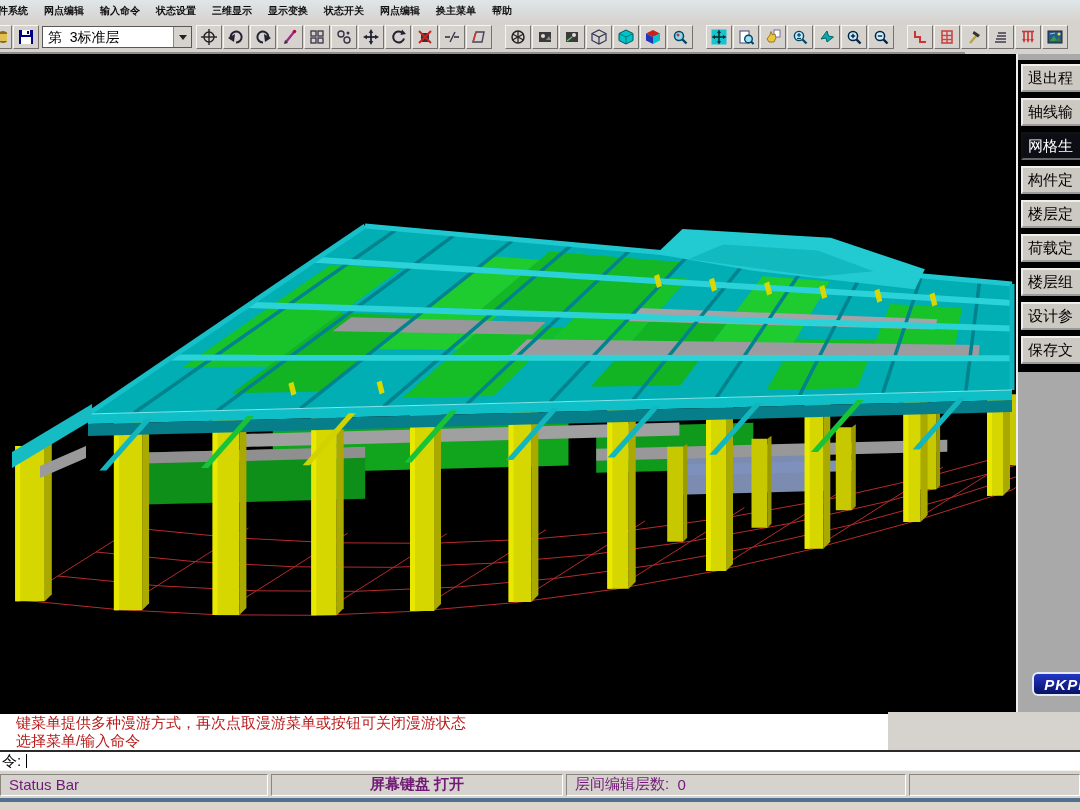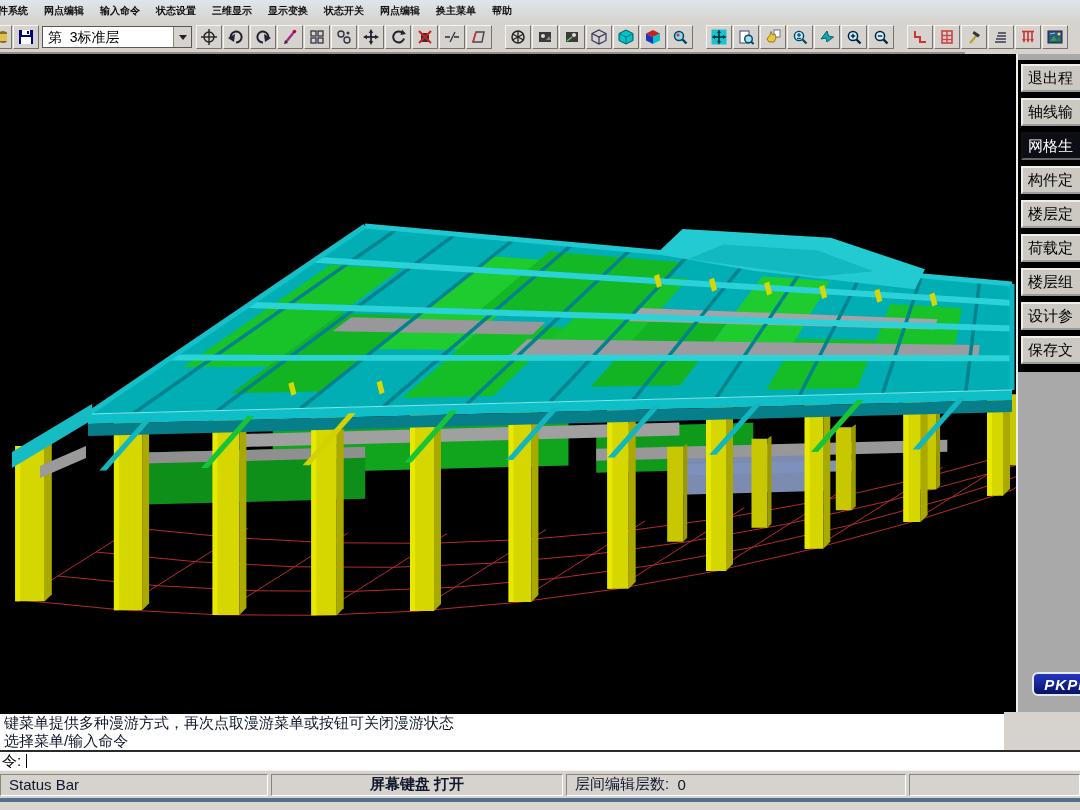--- a/index.html
+++ b/index.html
@@ -36,31 +36,31 @@
   .navstack{position:absolute;top:10px;left:3px;}
   .navbtn{width:70px;height:28px;margin-bottom:6px;background:#ccc9c2;color:#000;
           border:2px outset #efeeea;box-sizing:border-box;font-size:15px;
           padding:3px 0 0 5px;white-space:nowrap;overflow:hidden;}
   .navbtn.active{background:#0d0d16;color:#fff;border:2px inset #666;}
   .logo{position:absolute;bottom:16px;left:14px;width:72px;height:24px;
         background:linear-gradient(#2436c6,#081264);border:2px solid #e4eaf4;border-radius:6px;
         color:#fff;font-weight:bold;font-style:italic;font-size:15px;letter-spacing:1px;
         display:flex;align-items:center;justify-content:center;box-sizing:border-box;}
   
-  .msgarea{position:absolute;top:712px;left:0;width:1004px;height:38px;background:#fff;
-           border-top:2px solid #000;box-sizing:border-box;font-size:15px;color:#0f172a;
-           line-height:18px;padding-left:4px;}
+  .msgarea{position:absolute;top:712px;left:0;width:888px;height:38px;background:#fff;
+           border-top:2px solid #000;box-sizing:border-box;font-size:15px;color:#b91c1c;
+           line-height:18px;padding-left:16px;}
   .cmdline{position:absolute;top:750px;left:0;width:1080px;height:20px;background:#fff;
            border-top:2px solid #2a2a2a;box-sizing:border-box;font-size:15px;color:#000;
            display:flex;align-items:center;padding-left:2px;}
   .caret{display:inline-block;width:1px;height:14px;background:#000;margin-left:5px;}
   .statusbar{position:absolute;top:770px;left:0;width:1080px;height:28px;background:#d6d3ce;
              border-top:1px solid #f4f2ee;display:flex;align-items:center;box-sizing:border-box;}
   .panel{height:22px;border:1px solid;border-color:#8a867f #ffffff #ffffff #8a867f;
-         font-size:15px;color:#0f172a;display:flex;align-items:center;box-sizing:border-box;
+         font-size:15px;color:#701a75;display:flex;align-items:center;box-sizing:border-box;
          margin-right:3px;padding:0 8px;white-space:pre;}
   .p1{width:268px;}
   .p2{width:292px;justify-content:center;font-weight:bold;}
   .p3{width:340px;}
   .p4{flex:1;margin-right:0;}
   .bottomstrip{position:absolute;top:798px;left:0;width:1080px;height:12px;
                background:#dad6ce;border-top:4px solid #52708e;box-sizing:border-box;}
 </style>
 </head>
 <body>

